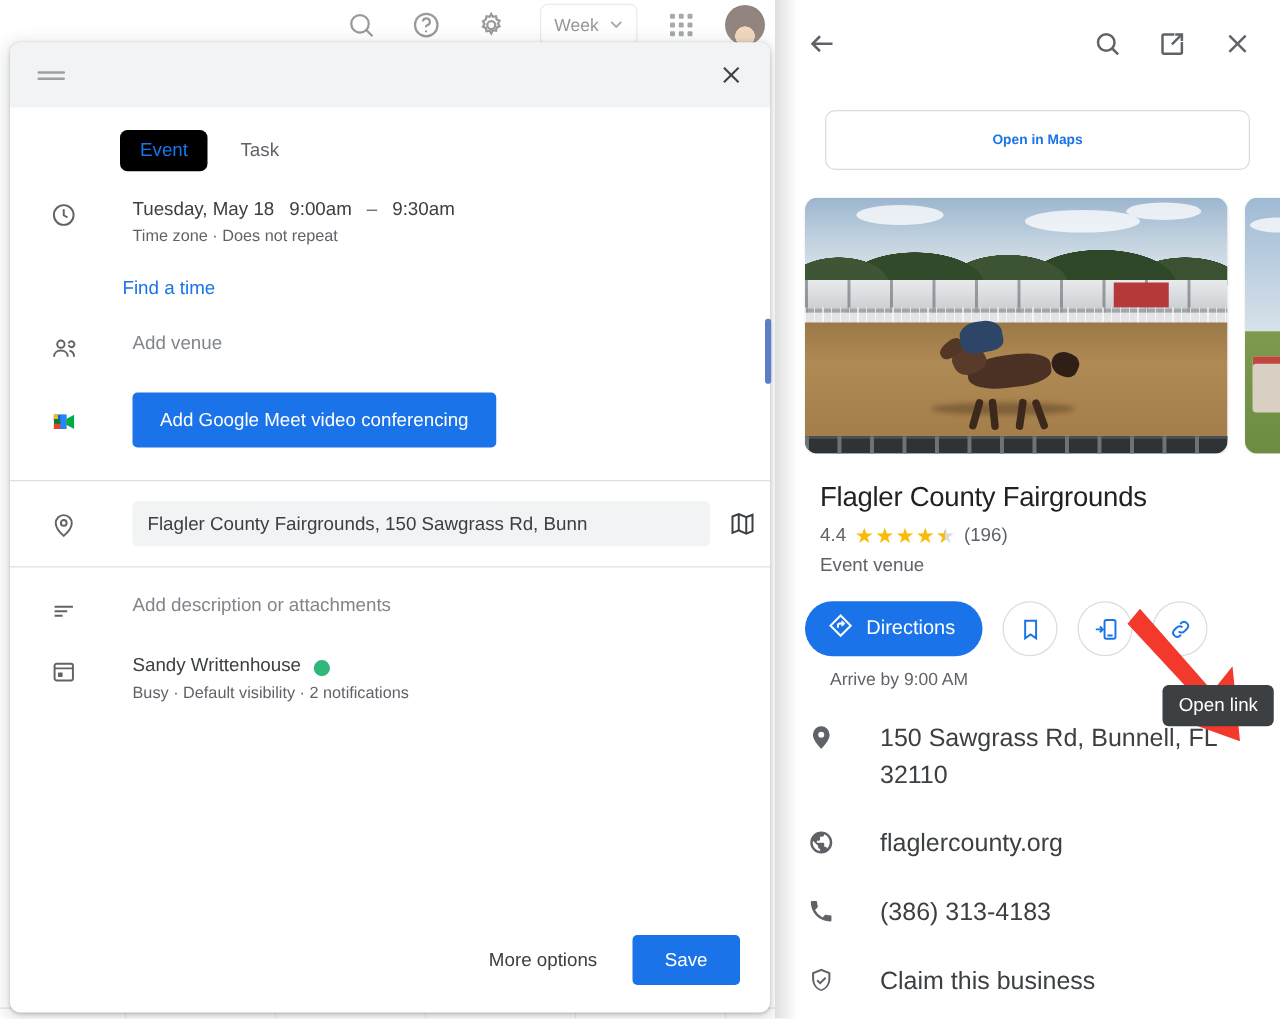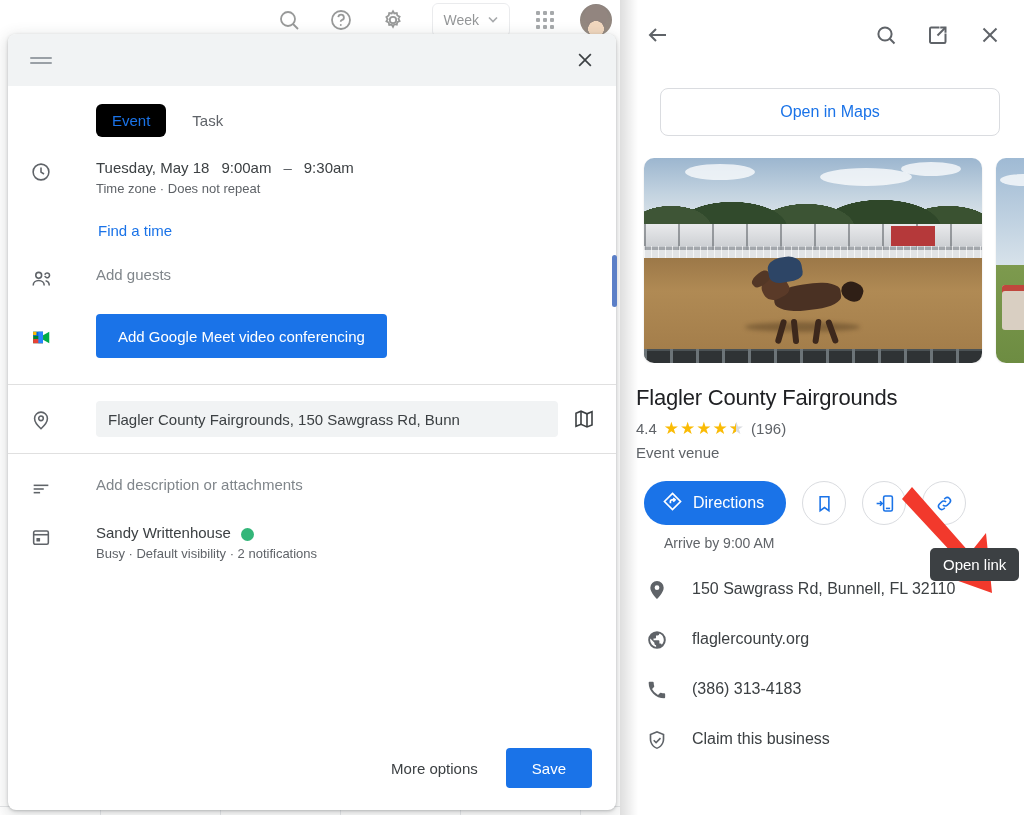--- a/index.html
+++ b/index.html
@@ -80,21 +80,21 @@
     padding-bottom:10px; border-bottom:1px solid #dadce0;
     line-height:1.25;
   }
   .type-tabs { display:flex; align-items:center; gap:10px; padding: 18px 0 0 88px; }
   .type-tab {
     font-size:15px; padding:8px 16px; border-radius:6px; cursor:pointer;
     color:#5f6368;
   }
   .type-tab.active { background:#000000; color:#1a73e8; font-weight:400; }
 
-  .row { display:flex; padding-left:22px; padding-right:24px; }
+  .row { display:flex; padding-left:32px; padding-right:24px; }
   .row-ico { flex:0 0 66px; display:flex; justify-content:flex-start; padding-top:2px; }
   .row-ico svg { width:22px; height:22px; fill:none; stroke:#5f6368; stroke-width:1.7; }
   .row-main { flex:1; }
 
   .datetime-row { padding-top:22px; }
   .dt-line { display:flex; align-items:baseline; gap:12px; font-size:15px; color:#3c4043; }
   .dt-date { font-weight:400; }
   .dt-dash { color:#5f6368; }
   .dt-sub { font-size:13px; color:#5f6368; margin-top:5px; }
   .find-time { color:#1a73e8; font-size:15px; font-weight:500; margin: 26px 0 0 90px; display:inline-block; cursor:pointer; }
@@ -158,21 +158,21 @@
     padding: 0 22px 0 26px;
   }
   .mp-hdr-right { display:flex; align-items:center; gap:28px; }
   .mp-ico { cursor:pointer; display:flex; align-items:center; justify-content:center; }
   .mp-ico svg { width:24px; height:24px; fill:none; stroke:#5f6368; stroke-width:2; }
 
   .open-maps-btn {
     margin: 18px 24px 0 40px; height:48px;
     border:1px solid #dadce0; border-radius:8px;
     display:flex; align-items:center; justify-content:center;
-    color:#1a73e8; font-size:16px; font-weight:400; cursor:pointer;
+    color:#1a73e8; font-size:11px; font-weight:700; cursor:pointer;
     background:#fff;
   }
 
   .photo-strip { margin-top:22px; padding-left:24px; display:flex; gap:14px; overflow:hidden; }
   .photo {
     flex:0 0 auto; height:205px; border-radius:10px; overflow:hidden;
     box-shadow:0 1px 2px rgba(0,0,0,.12);
     position:relative;
   }
   .photo.main { width:338px; }
@@ -230,21 +230,21 @@
               background:rgba(80,58,32,.45); border-radius:50%; filter:blur(2px); }
   
   .ph2-sky { position:absolute; left:0; top:0; width:100%; height:52%;
              background:linear-gradient(#9fbad4, #d7e2ea); }
   .ph2-grass { position:absolute; left:0; top:52%; width:100%; height:48%;
              background:linear-gradient(#7d9a4e,#6d8c42); }
   .ph2-barrel { position:absolute; left:10%; top:62%; width:55%; height:22%;
              background:#d9cfc2; border-radius:3px;
              box-shadow: inset 0 6px 0 #c0473d; }
 
-  .place-info { padding: 22px 24px 0 16px; }
+  .place-info { padding: 22px 24px 0 36px; }
   .place-name { font-size:22px; color:#202124; font-weight:500; letter-spacing:-.2px; }
   .rating-line { display:flex; align-items:center; gap:7px; margin-top:9px; font-size:15px; color:#5f6368; }
   .stars { display:inline-flex; gap:1px; font-size:17px; line-height:1; letter-spacing:0; }
   .star-f { color:#fabb05; }
   .star-h { position:relative; color:#dadce0; }
   .star-h::before { content:"★"; position:absolute; left:0; top:0; width:50%; overflow:hidden; color:#fabb05; }
   .rv-count { color:#5f6368; }
   .place-cat { font-size:15px; color:#5f6368; margin-top:7px; }
 
   .actions-row { display:flex; align-items:center; gap:16px; padding: 20px 24px 0 24px; position:relative; }
@@ -267,21 +267,21 @@
     background:#3c4043; color:#fff; font-size:15px;
     padding:8px 13px; border-radius:5px; white-space:nowrap; z-index:12;
   }
 
   .red-arrow { position:absolute; left:280px; top:20px; width:110px; height:120px; z-index:11; pointer-events:none; }
 
   .detail-list { padding: 26px 24px 0 24px; }
   .detail-item { display:flex; align-items:flex-start; gap:22px; margin-bottom:26px; cursor:pointer; }
   .detail-ico { flex:0 0 26px; display:flex; justify-content:center; padding-top:2px; }
   .detail-ico svg { width:22px; height:22px; fill:#5f6368; }
-  .detail-txt { font-size:16px; color:#3c4043; line-height:1.45; }
+  .detail-txt { font-size:20px; color:#3c4043; line-height:1.45;margin-left:12px; }
 </style>
 </head>
 <body>
 
 <div id="root">
 
   <div class="cal-bg">
     <div class="cal-toolbar">
       <div class="cal-icon">
         <svg viewBox="0 0 24 24">
@@ -374,21 +374,21 @@
       <div class="row guests-row">
         <div class="row-ico">
           <svg viewBox="0 0 24 24">
               <circle cx="9.5" cy="8" r="3.2"></circle>
               <path d="M3.5 19c0-3.3 2.7-5.4 6-5.4s6 2.1 6 5.4"></path>
               <path d="M16.2 8.6a2.6 2.6 0 1 0 0-1.2"></path>
               <path d="M17 13.8c2.3.4 4 2.3 4 5.2"></path>
             </svg>
         </div>
         <div class="row-main">
-          <div class="placeholder-txt">Add guests</div>
+          <div class="placeholder-txt">Add venue</div>
         </div>
       </div>
 
       <div class="row meet-row">
         <div class="row-ico">
           <svg viewBox="0 0 24 20" style="width:25px;height:21px;stroke:none;">
             <path d="M3 4.5h9.5v11H3z" fill="#00832d"></path>
             <path d="M3 4.5h9.5v4H3z" fill="#0066da"></path>
             <path d="M3 11.5h9.5v4H3z" fill="#e94235"></path>
             <path d="M8 4.5h4.5v11H8z" fill="#2684fc"></path>

